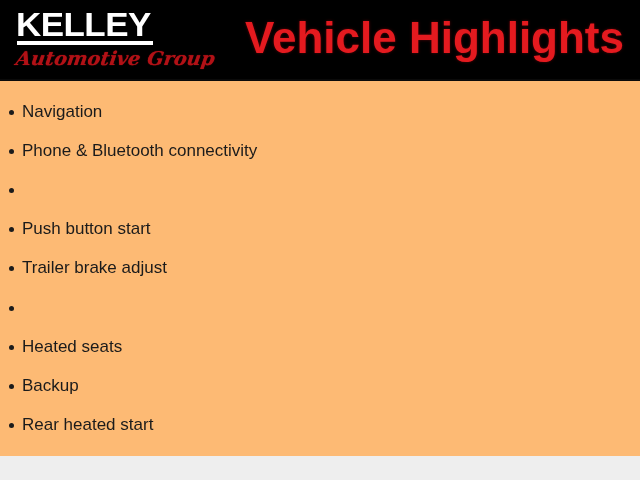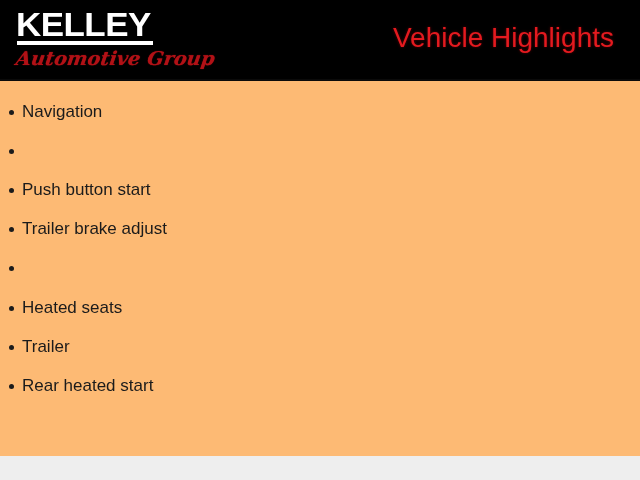--- a/index.html
+++ b/index.html
@@ -82,26 +82,26 @@
     color: #b11116;
     white-space: nowrap;
     transform: skewX(-8deg) scaleX(1.02);
     transform-origin: left top;
     text-shadow: 0 0 1px rgba(190,20,25,0.85);
   }
 
   
   .header-title {
     position: absolute;
-    right: 26px;
+    right: 16px;
     top: 14px;
     font-family: "Liberation Sans", sans-serif;
-    font-size: 28px;
+    font-size: 44px;
     line-height: 48px;
-    font-weight: normal;
+    font-weight: bold;
     color: #e41a1f;
     white-space: nowrap;
     text-shadow: 0 0 3px rgba(160,10,14,0.55);
   }
 
   
   .highlights {
     position: absolute;
     left: 0;
     top: 81px;
@@ -158,39 +158,43 @@
     <div class="header-underglow"></div>
   </div>
 
   <ul class="highlights">
     <li class="highlight-item">
       <span class="bullet"></span>
       <span class="highlight-label">Navigation</span>
     </li>
     <li class="highlight-item">
       <span class="bullet"></span>
+      <span class="highlight-label">Phone &amp; Bluetooth connectivity</span>
+    </li>
+    <li class="highlight-item">
+      <span class="bullet"></span>
     </li>
     <li class="highlight-item">
       <span class="bullet"></span>
       <span class="highlight-label">Push button start</span>
     </li>
     <li class="highlight-item">
       <span class="bullet"></span>
       <span class="highlight-label">Trailer brake adjust</span>
     </li>
     <li class="highlight-item">
       <span class="bullet"></span>
     </li>
     <li class="highlight-item">
       <span class="bullet"></span>
       <span class="highlight-label">Heated seats</span>
     </li>
     <li class="highlight-item">
       <span class="bullet"></span>
-      <span class="highlight-label">Trailer</span>
+      <span class="highlight-label">Backup</span>
     </li>
     <li class="highlight-item">
       <span class="bullet"></span>
       <span class="highlight-label">Rear heated start</span>
     </li>
   </ul>
 
 </div>
 
 </body></html>

